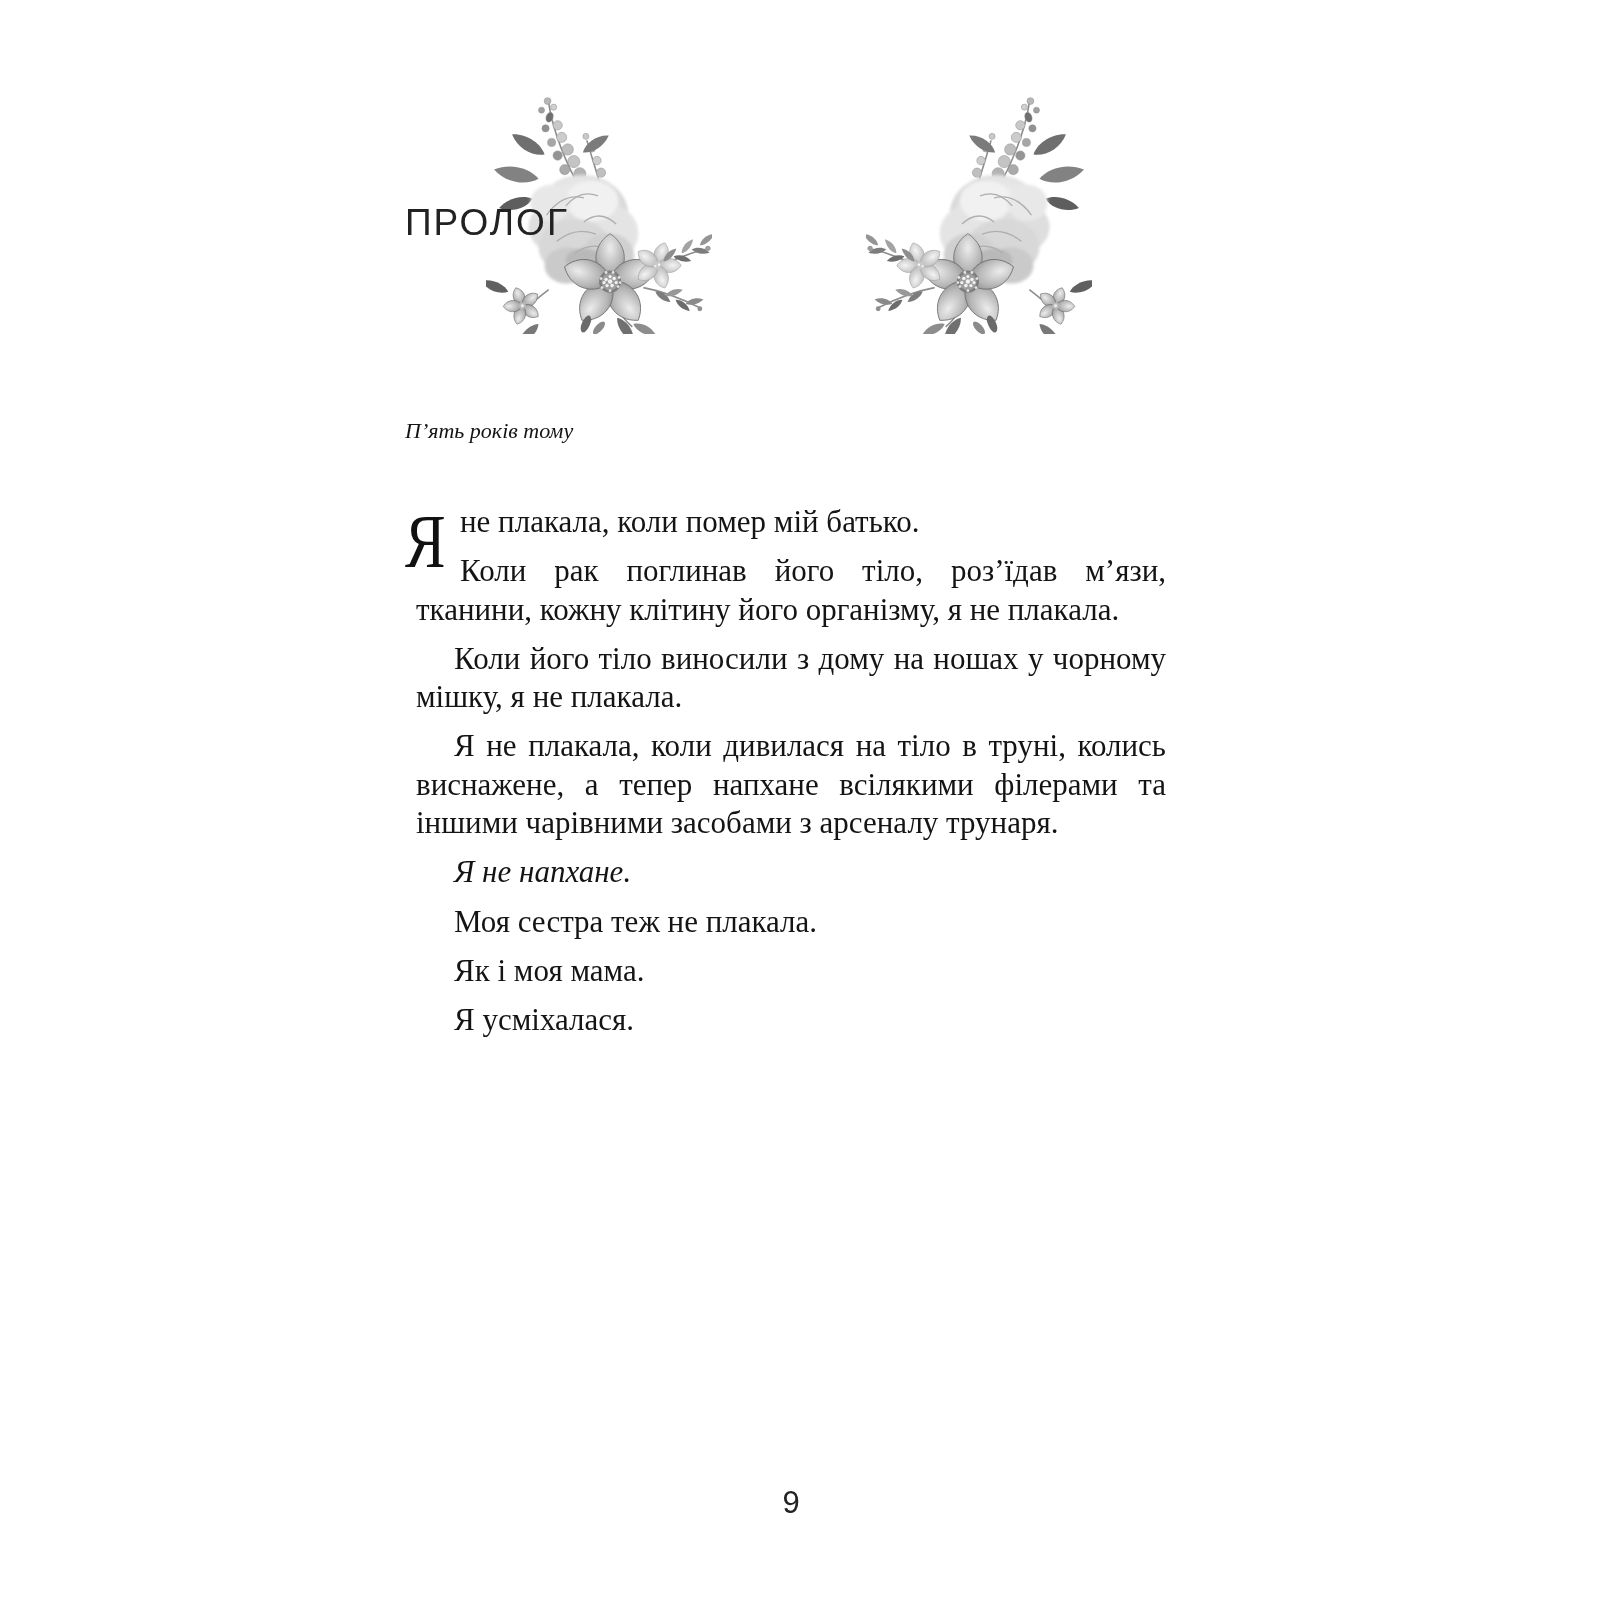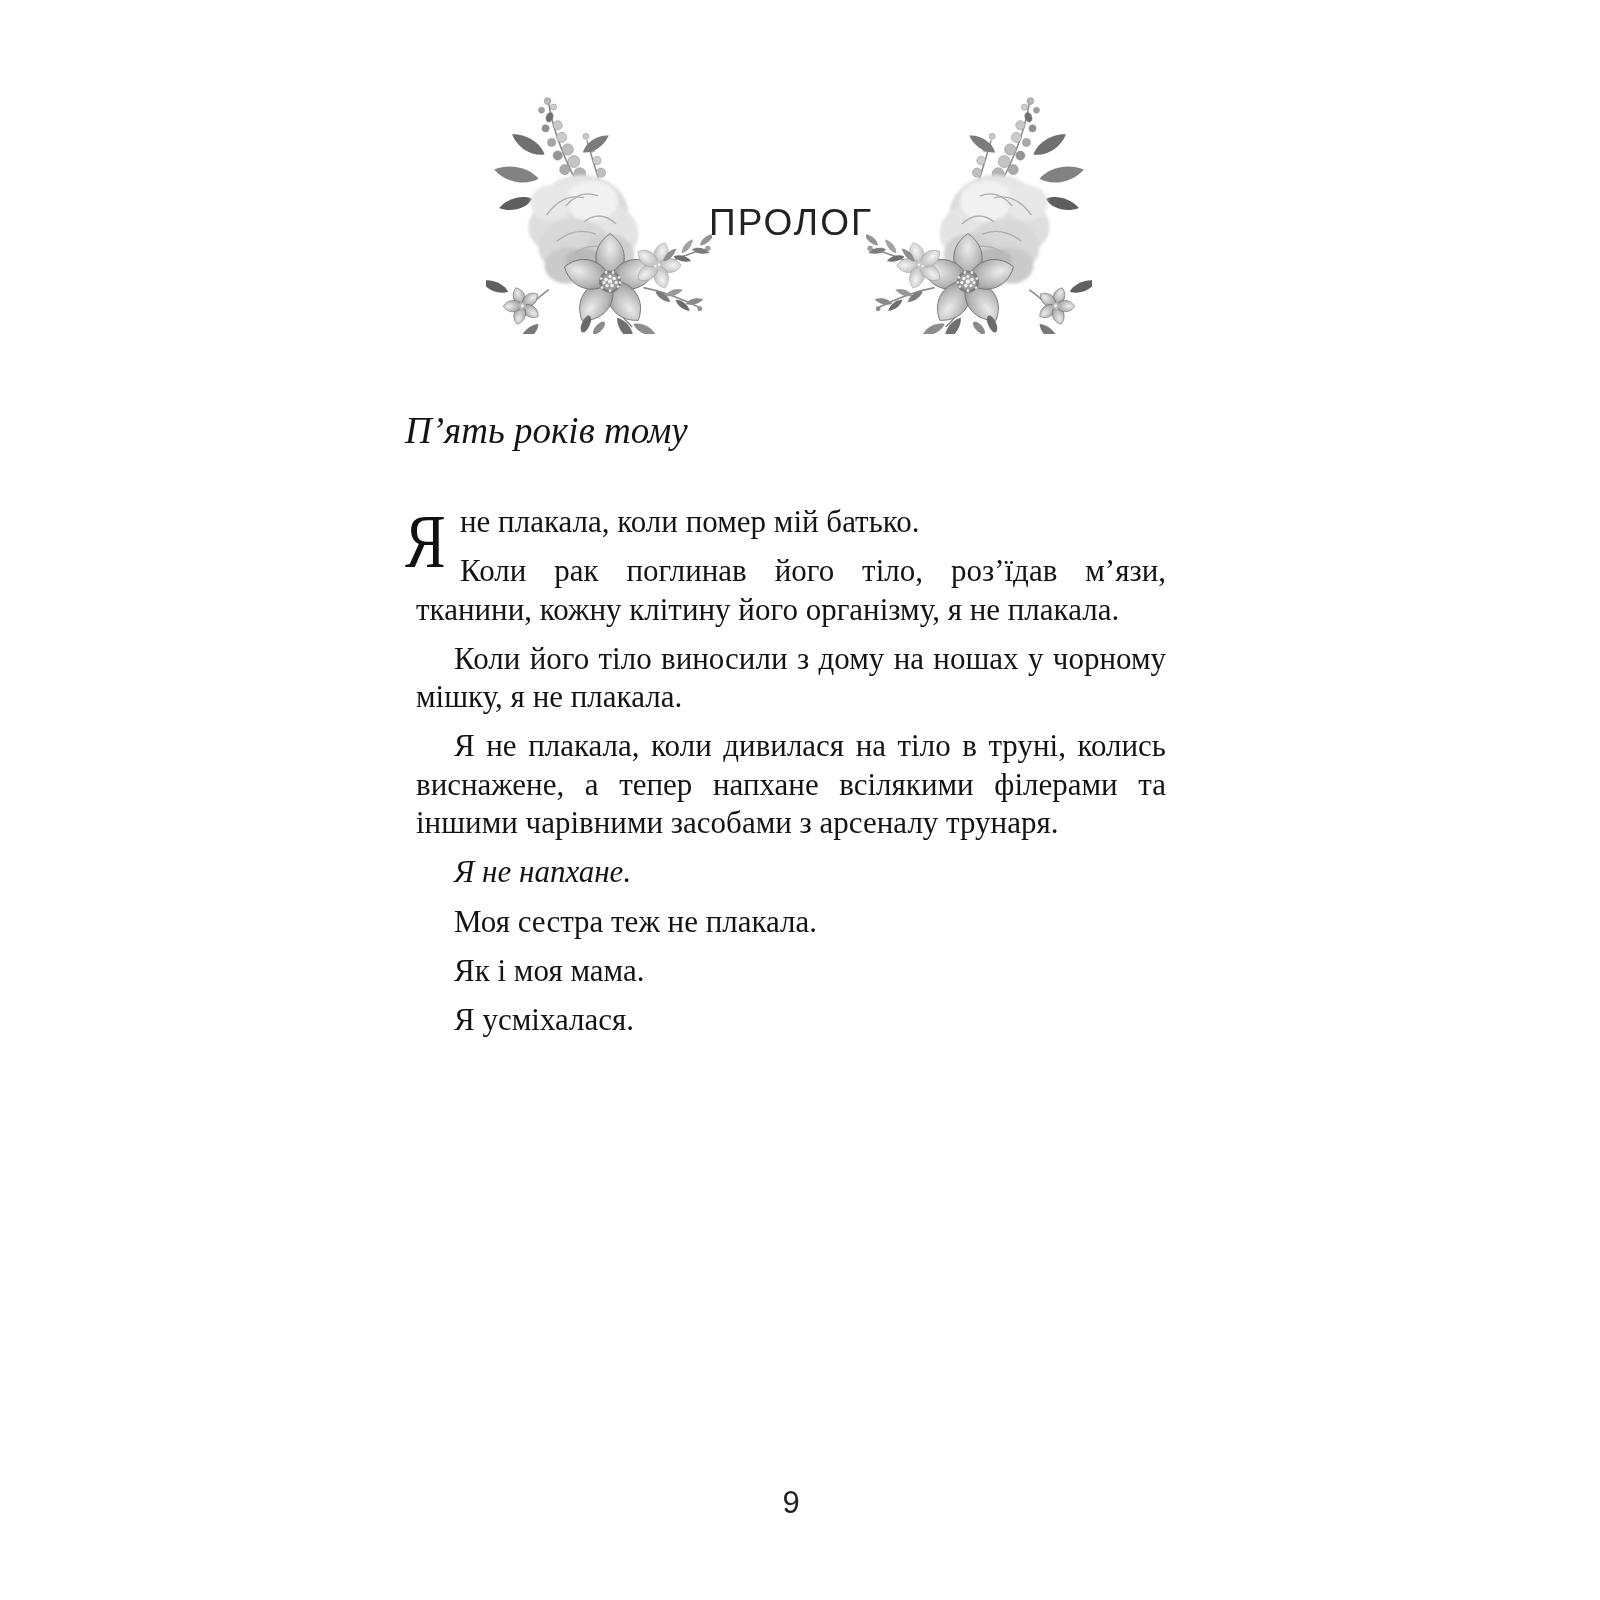--- a/index.html
+++ b/index.html
@@ -14,32 +14,31 @@
   .page { position: absolute; inset: 0; }
 
   
   .flower { position: absolute; top: 92px; width: 226px; height: 242px; }
   .flower.left  { left: 486px; }
   .flower.right { left: 866px; transform: scaleX(-1); }
 
   
   .chapter-title {
     position: absolute; top: 177px; left: 405px; width: 772px;
-    text-align: center;
     font-family: "Liberation Sans", sans-serif;
     font-weight: 400;
     font-size: 37px;
     letter-spacing: 2px;
     color: #222222;
   }
 
   
   .epigraph {
     position: absolute; top: 412px; left: 405px; width: 772px;
-    font-size: 37px; font-style: italic; line-height: 38px;
+    font-size: 22px; font-style: italic; line-height: 38px;
     color: #141414;
   }
 
   
   .text-block {
     position: absolute; top: 492px; left: 405px; width: 772px;
     font-size: 31px; line-height: 38.3px;
     text-align: justify;
     hyphens: manual;
     color: #141414;

